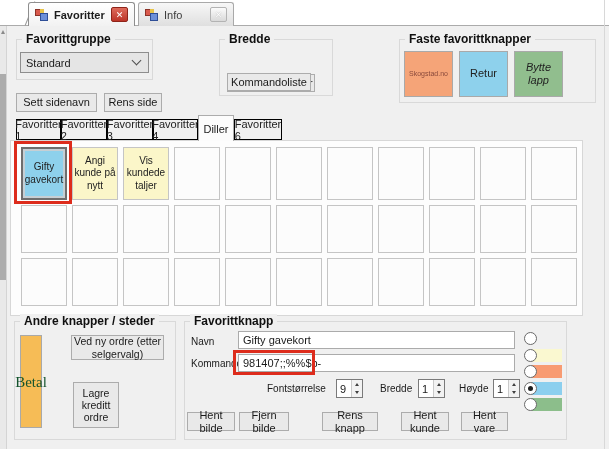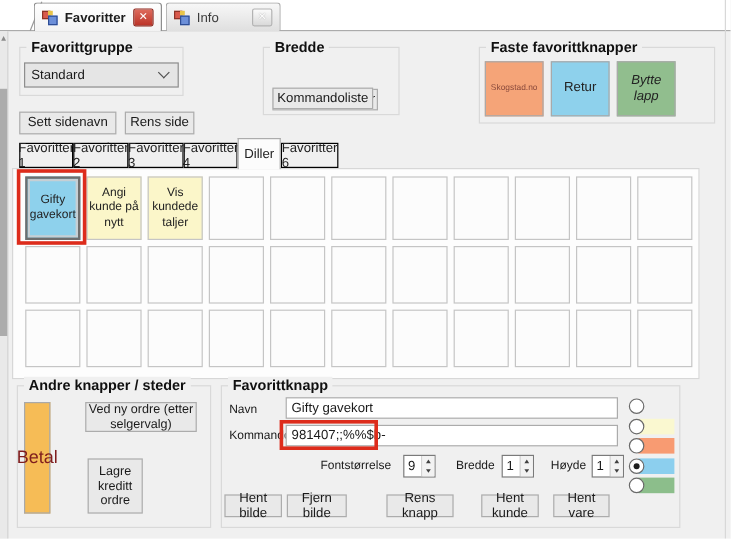--- a/index.html
+++ b/index.html
@@ -172,21 +172,21 @@
       <div class="gcell" style="left: 469px; top: 117px; width: 46px; height: 48px;"></div>
       <div class="gcell" style="left: 520px; top: 117px; width: 46px; height: 48px;"></div>
     </div>
 
   <div class="annotation" style="left: 14px; top: 141px; width: 58px; height: 63px; border-color: rgb(221, 44, 28);"></div>
   <div class="annotation" style="left: 233px; top: 350px; width: 82px; height: 25px; border-color: rgb(221, 44, 28);"></div>
 
   <div class="groupbox" style="left:14px;top:321px;width:162px;height:119px;">
     <span class="gtitle">Andre knapper / steder</span>
   </div>
-  <div class="tile" style="left: 20px; top: 335px; width: 22px; height: 93px; font-size: 15px; color: #7f1d1d; background: rgb(246, 188, 86);">Betal</div>
+  <div class="tile" style="left: 20px; top: 335px; width: 22px; height: 93px; font-size: 15px; color: #14532d; background: rgb(246, 188, 86); font-family: Liberation Serif, serif;">Betal</div>
   <div class="btn" style="left:71px;top:335px;width:93px;height:25px;font-size:10.5px;padding:0 2px;">Ved ny ordre (etter selgervalg)</div>
   <div class="btn" style="left:73px;top:382px;width:46px;height:46px;font-size:10.5px;padding:0 4px;">Lagre kreditt ordre</div>
 
   <div class="groupbox" style="left:184px;top:321px;width:383px;height:119px;">
     <span class="gtitle">Favorittknapp</span>
   </div>
   <span class="flabel" style="left:191px;top:336px;">Navn</span>
   <div class="field" style="left:238px;top:331px;width:277px;height:18px;">Gifty gavekort</div>
   <span class="flabel" style="left:191px;top:358px;">Kommando</span>
   <div class="field" style="left:238px;top:354px;width:277px;height:18px;">981407;;%%$b-</div>

